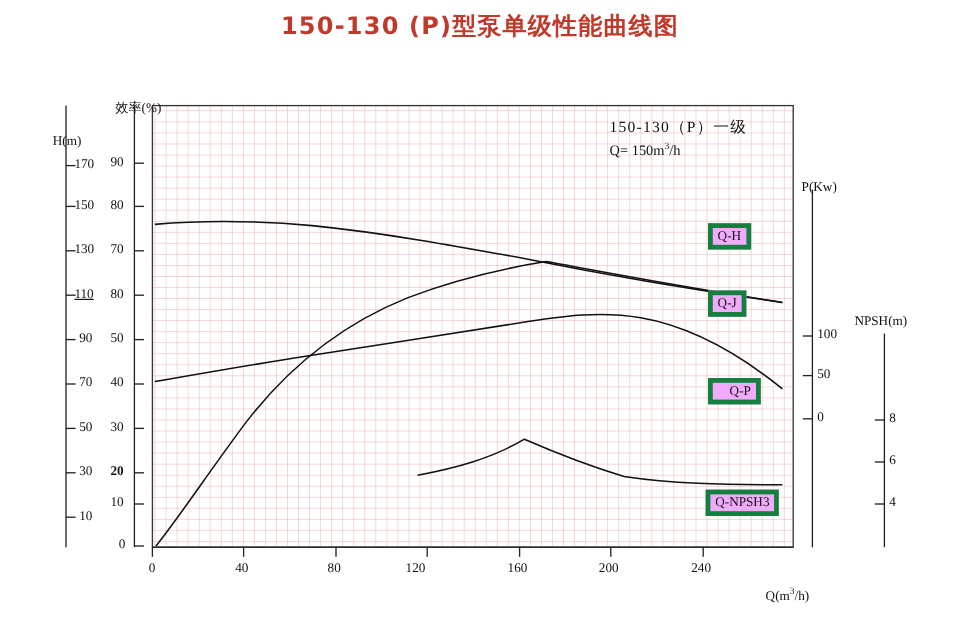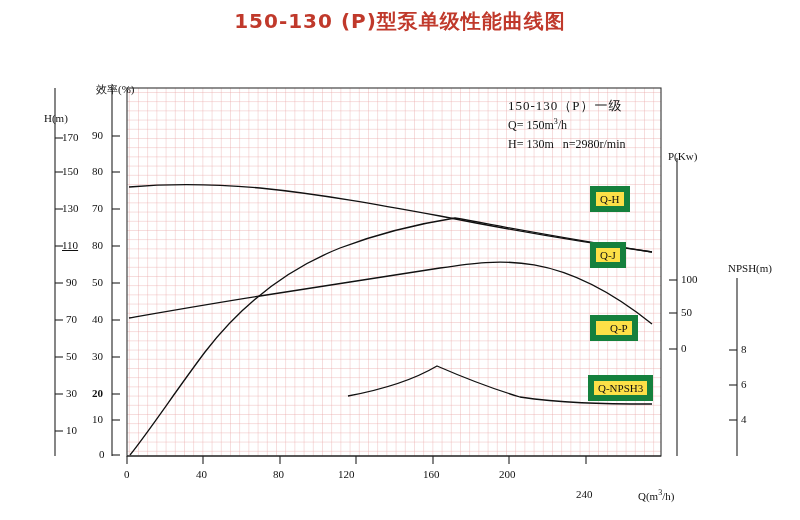--- a/index.html
+++ b/index.html
@@ -21,21 +21,21 @@
     font-family:"Liberation Serif", serif;white-space:nowrap;
   }
 
   .tick-label{
     position:absolute;font-size:11px;color:#111;white-space:nowrap;
     font-family:"Liberation Serif", serif;
   }
 
   .curve-label{
     position:absolute;font-size:11px;color:#111;white-space:nowrap;
-    border:6px solid #15803d;background:#fde047;padding:1px 4px;
+    border:4px solid #15803d;background:#f0abfc;padding:1px 4px;
     font-family:"Liberation Serif", serif;
   }
 
   .infobox{
     position:absolute;font-size:12px;color:#111;line-height:1.55;
     white-space:nowrap;font-family:"Liberation Serif", serif;
   }
   .infobox .ttl{font-size:13px;letter-spacing:1px;}
   sup{font-size:8px;}
 
@@ -114,21 +114,21 @@
     <path d="M130,455 C150,430 175,392 205,352 C245,300 290,268 340,248 C390,229 430,222 455,218 C500,226 560,238 652,252" fill="none" stroke="#111" stroke-width="1.3"></path>
 
     <path d="M129,318 C175,310 215,303 260,296 C320,287 380,277 440,268 C500,259 560,250 652,324" fill="none" stroke="#111" stroke-width="1.3"></path>
 
     <path d="M348,396 C380,390 410,382 437,366 C460,376 490,388 520,397 C560,403 600,404 652,404" fill="none" stroke="#111" stroke-width="1.3"></path>
   </svg>
 
   <div class="axis-title" style="left:44px;  top:84px;margin-top:28px;">H(m)</div>
   <div class="axis-title" style="left:96px; top:82px;">效率(%)</div>
   <div class="axis-title" style="left:668px; top:150px;">P(Kw)</div>
-  <div class="axis-title" style="left:712px; top:262px;margin-left:16px;">NPSH(m)</div>
+  <div class="axis-title" style="left:712px; top:262px;">NPSH(m)</div>
   <div class="axis-title" style="left:638px; top:488px;">Q(m<sup>3</sup>/h)</div>
 
   <div class="tick-label" style="left:62px;top:131px;">170</div>
   <div class="tick-label" style="left:62px;top:165px;">150</div>
   <div class="tick-label" style="left:62px;top:202px;">130</div>
   <div class="tick-label" style="left:62px;top:239px;text-decoration:underline;">110</div>
   <div class="tick-label" style="left:66px;top:276px;">90</div>
   <div class="tick-label" style="left:66px;top:313px;">70</div>
   <div class="tick-label" style="left:66px;top:350px;">50</div>
   <div class="tick-label" style="left:66px;top:387px;">30</div>
@@ -152,26 +152,25 @@
   <div class="tick-label" style="left:741px;top:343px;">8</div>
   <div class="tick-label" style="left:741px;top:378px;">6</div>
   <div class="tick-label" style="left:741px;top:413px;">4</div>
 
   <div class="tick-label" style="left:124px;top:468px;">0</div>
   <div class="tick-label" style="left:196px;top:468px;">40</div>
   <div class="tick-label" style="left:273px;top:468px;">80</div>
   <div class="tick-label" style="left:338px;top:468px;">120</div>
   <div class="tick-label" style="left:423px;top:468px;">160</div>
   <div class="tick-label" style="left:499px;top:468px;">200</div>
-  <div class="tick-label" style="left:576px;top:468px;margin-top:20px;">240</div>
+  <div class="tick-label" style="left:576px;top:468px;">240</div>
 
   <div class="infobox" style="left:508px;top:96px;">
     <div class="ttl">150-130（P）一级</div>
     <div>Q= 150m<sup>3</sup>/h</div>
-    <div>H= 130m&nbsp;&nbsp;&nbsp;n=2980r/min</div>
   </div>
 
   <div class="curve-label" style="left:590px;top:186px;">Q-H</div>
   <div class="curve-label" style="left:590px;top:242px;">Q-J</div>
   <div class="curve-label" style="left:590px;top:315px;padding-left:14px;">Q-P</div>
-  <div class="curve-label" style="left:588px;top:375px;">Q-NPSH3</div>
+  <div class="curve-label" style="left:588px;top:408px;">Q-NPSH3</div>
 
 </div>
 
 </body></html>

